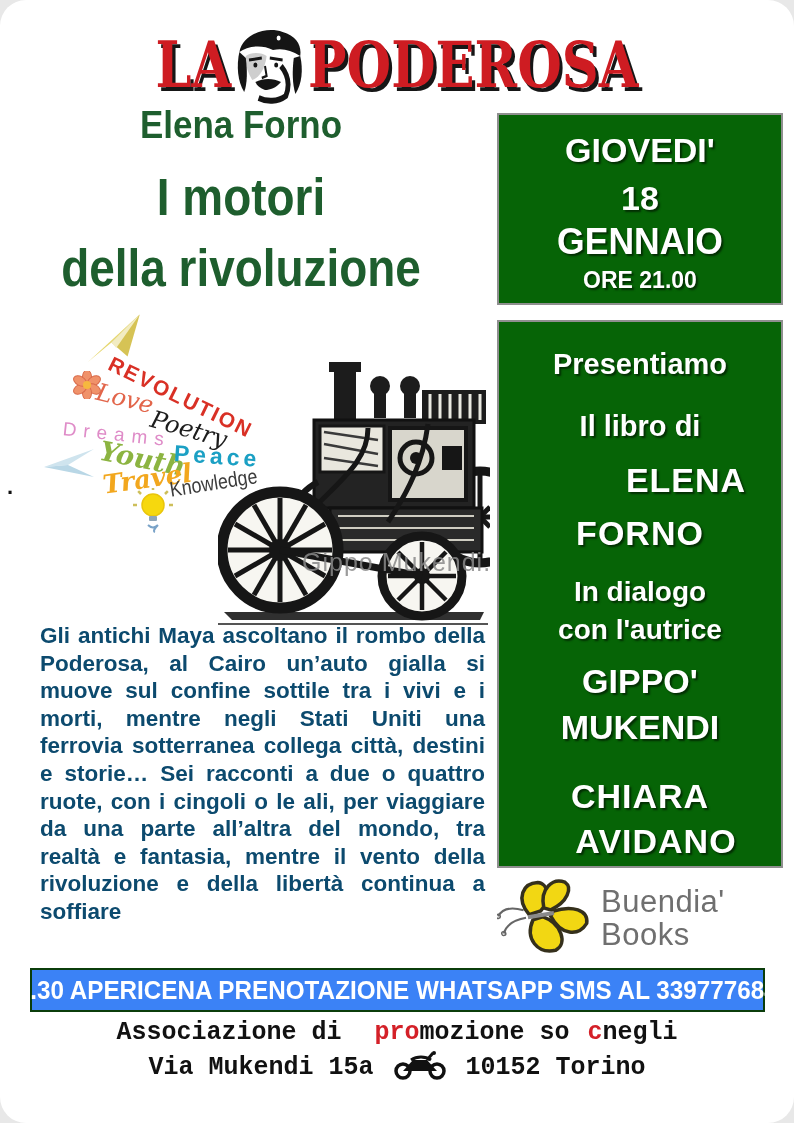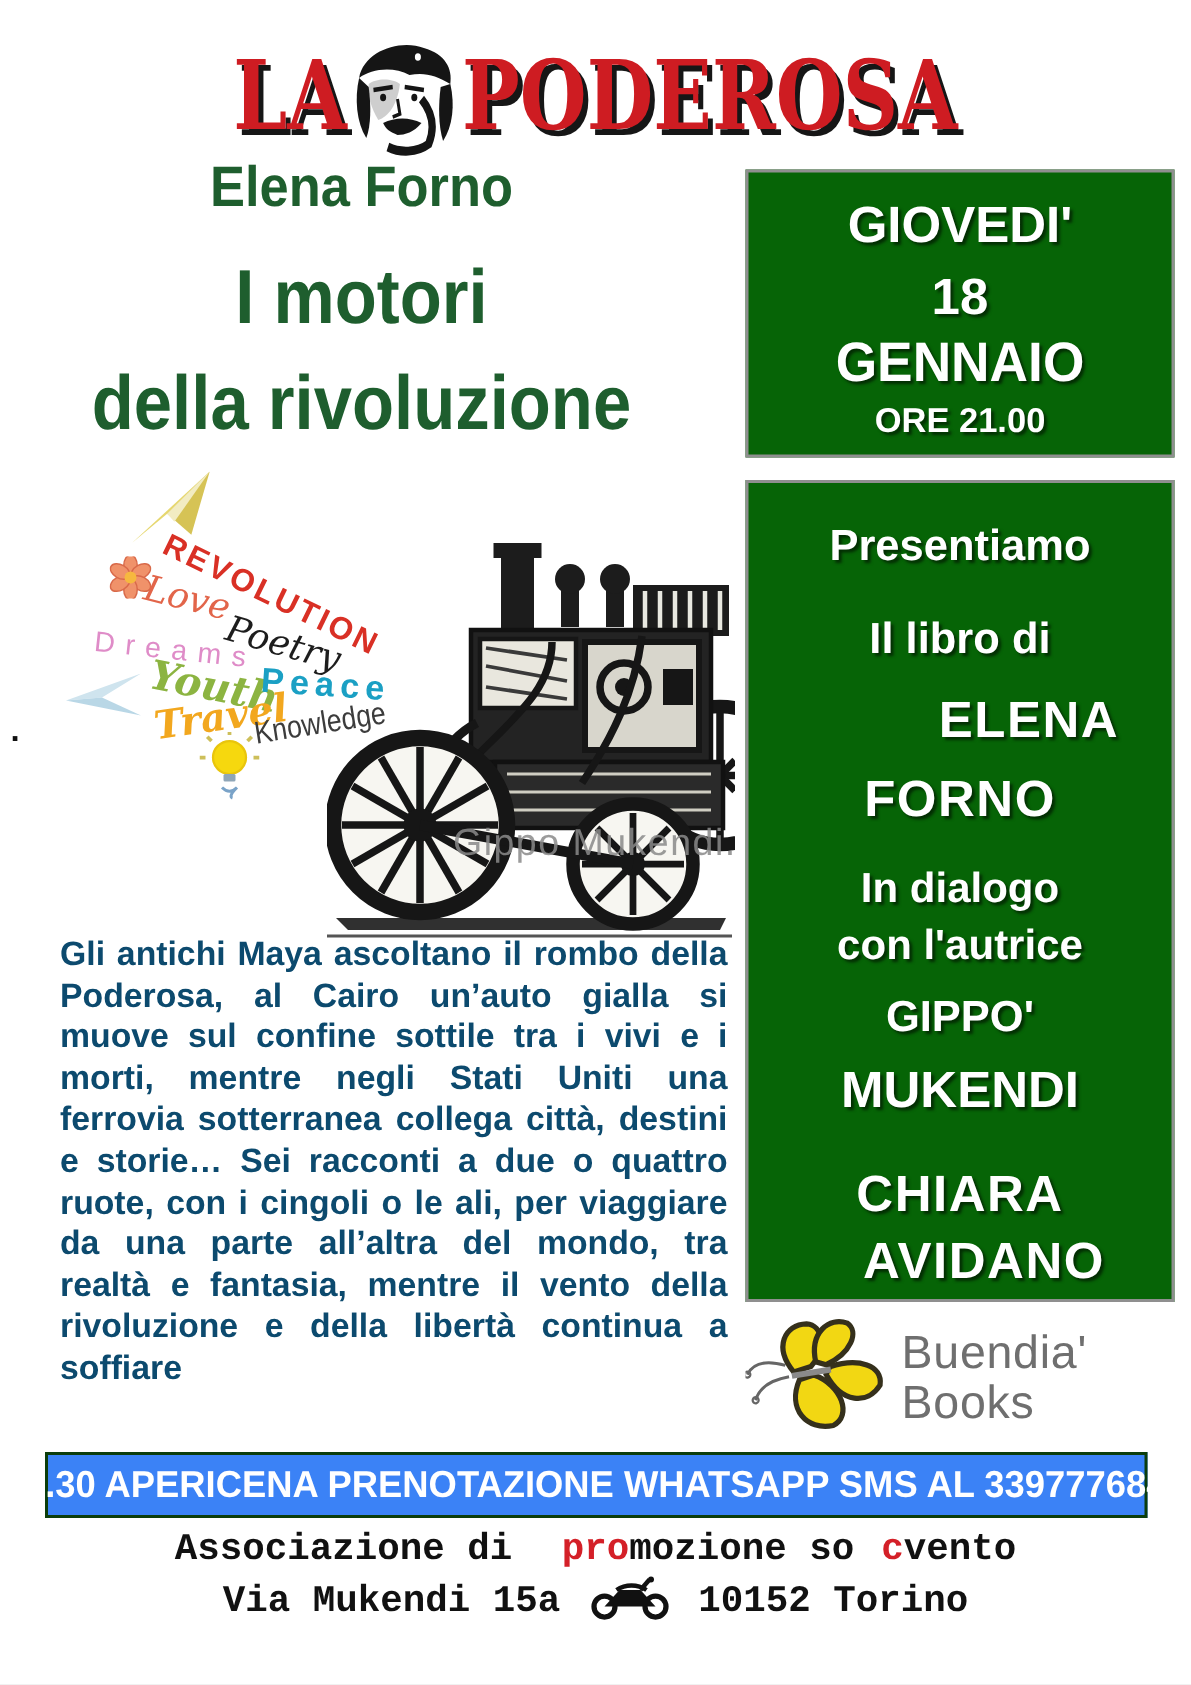--- a/index.html
+++ b/index.html
@@ -1,17 +1,17 @@
 <!DOCTYPE html>
 <html><head>
 <meta charset="utf-8">
 <style>
   html,body{margin:0;padding:0;background:#e8e8e8;}
   .page{position:relative;width:794px;height:1123px;background:#ffffff;margin:0 auto;
-        font-family:"Liberation Sans",sans-serif;overflow:hidden;}
+        font-family:"Liberation Sans",sans-serif;overflow:hidden;border-radius:26px;}
 
   
   .logo-row{position:absolute;top:26px;left:0;width:794px;display:flex;
             justify-content:center;align-items:center;gap:4px;
             transform:scaleX(0.8);transform-origin:center top;}
   .logo-word{font-family:"DejaVu Serif",serif;font-weight:700;font-size:64px;
              color:#ce1c22;letter-spacing:0;line-height:78px;
              text-shadow:4px 4px 0 #161616;}
   .che{width:88px;height:78px;flex:0 0 auto;}
 
@@ -66,21 +66,21 @@
   .ev-date{top:64px;font-size:34px;}
   .ev-month{top:106px;font-size:37px;transform:scaleX(0.96);}
   .ev-time{top:152px;font-size:23px;}
   .pres-box{top:320px;height:548px;}
   .pr-1{top:26px;font-size:29px;}
   .pr-2{top:88px;font-size:29px;}
   .pr-3{top:139px;font-size:34px;letter-spacing:1px;padding-left:46px;}
   .pr-4{top:192px;font-size:34px;letter-spacing:1px;}
   .pr-5{top:254px;font-size:28px;}
   .pr-6{top:292px;font-size:28px;}
-  .pr-7{top:340px;font-size:29px;}
+  .pr-7{top:340px;font-size:34px;}
   .pr-8{top:386px;font-size:34px;}
   .pr-9{top:455px;font-size:34px;letter-spacing:1px;}
   .pr-10{top:500px;font-size:34px;letter-spacing:1px;padding-left:16px;}
 
   
   .buendia{position:absolute;left:497px;top:872px;width:262px;height:92px;
            display:flex;align-items:center;}
   .buendia-text{margin-left:8px;color:#6f6f6f;font-size:31px;line-height:33px;
                 letter-spacing:0.5px;font-weight:400;}
 
@@ -294,21 +294,21 @@
       <div>Buendia'</div>
       <div>Books</div>
     </div>
   </div>
 
   <div class="banner">
     <span class="banner-text">19.30 APERICENA PRENOTAZIONE WHATSAPP SMS AL 3397776840</span>
   </div>
 
   <div class="footer-assoc">
-    <span>Associazione di </span><span class="red">pro</span><span>mozione so</span><span class="red">c</span><span>vento</span>
+    <span>Associazione di </span><span class="red">pro</span><span>mozione so</span><span class="red">c</span><span>negli</span>
   </div>
   <div class="footer-addr">
     <span>Via Mukendi 15a</span>
     <svg class="moto" width="54" height="30" viewBox="0 0 54 30">
       <circle cx="10" cy="21" r="7" fill="none" stroke="#111111" stroke-width="3.5"></circle>
       <circle cx="44" cy="21" r="7" fill="none" stroke="#111111" stroke-width="3.5"></circle>
       <path d="M10 21 L20 10 L34 10 L44 21 Z" fill="#111111"></path>
       <path d="M18 10 C 24 6, 32 6, 38 10" stroke="#111111" stroke-width="3" fill="none"></path>
       <line x1="34" y1="10" x2="40" y2="3" stroke="#111111" stroke-width="3"></line>
       <circle cx="41" cy="3" r="2" fill="#111111"></circle>

